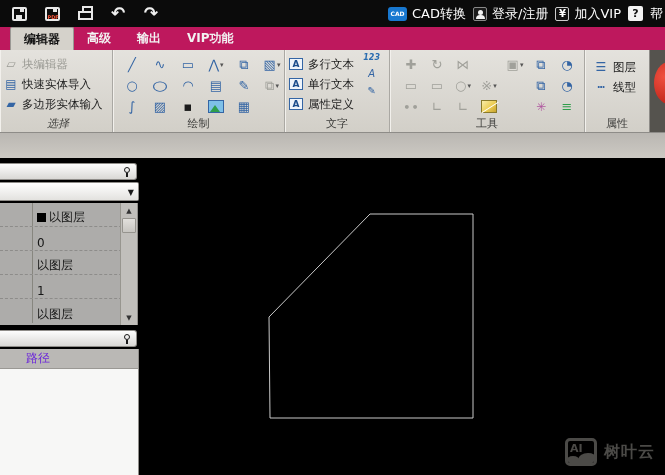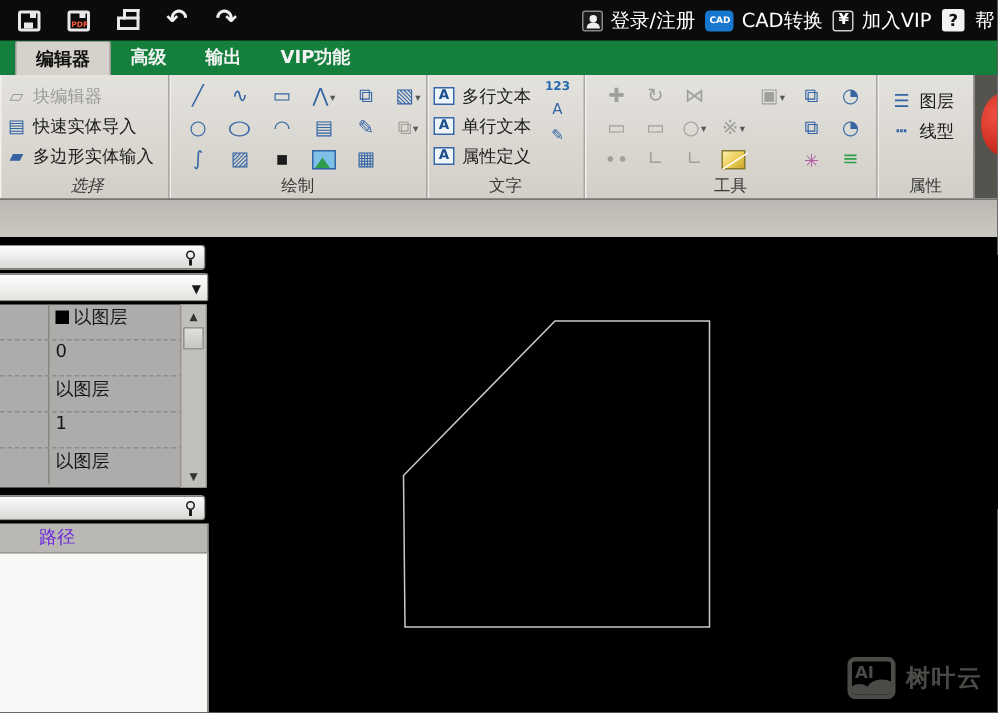--- a/index.html
+++ b/index.html
@@ -21,21 +21,21 @@
   .tb-right { position:absolute; right:0; top:0; height:27px; display:flex; align-items:center; gap:7px; padding-right:2px; color:#fff; font-size:13px; white-space:nowrap; }
   .tb-item { display:flex; align-items:center; gap:5px; cursor:default; }
   .cad-badge { width:19px; height:14px; background:#1878d0; border-radius:3px; color:#fff; font-size:6px; font-weight:bold; display:flex; align-items:center; justify-content:center; }
   .person { width:14px; height:14px; background:#1a1a1a; border:1px solid #888; border-radius:2px; position:relative; }
   .person::before { content:""; position:absolute; top:2px; left:4px; width:5px; height:5px; border-radius:50%; background:#f0f0f0; }
   .person::after { content:""; position:absolute; bottom:1px; left:2px; width:9px; height:4px; border-radius:4px 4px 0 0; background:#f0f0f0; }
   .yenbox { width:14px; height:14px; border:1px solid #ccc; border-radius:2px; background:#111; color:#fff; font-size:10px; font-weight:bold; display:flex; align-items:center; justify-content:center; }
   .helpbox { width:15px; height:15px; border-radius:2px; background:#f2f2f2; color:#111; font-size:11px; font-weight:bold; display:flex; align-items:center; justify-content:center; }
 
   
-  .tabrow { position:absolute; left:0; top:27px; width:665px; height:23px; background:#15803d; display:flex; align-items:stretch; padding-left:10px; }
+  .tabrow { position:absolute; left:0; top:27px; width:665px; height:23px; background:#be185d; display:flex; align-items:stretch; padding-left:10px; }
   .tab { color:#f2f2f2; font-size:12px; font-weight:bold; padding:0 13px; display:flex; align-items:center; cursor:default; }
   .tab.active { background:#d5d2cb; color:#111; border:1px solid #9a9893; border-bottom:none; border-radius:2px 2px 0 0; }
 
   
   .ribbon { position:absolute; left:0; top:50px; width:665px; height:82px; background:linear-gradient(#e4e2dd,#d2cfc8); overflow:hidden; }
   .grp { position:absolute; top:0; height:82px; border-right:1px solid #aaa8a3; box-shadow:1px 0 0 #f2f0ec inset; }
   .grp-label { position:absolute; bottom:1px; left:0; right:0; text-align:center; font-size:11px; color:#3a3a38; }
   .sel-items { padding:4px 0 0 2px; }
   .sel-item { display:flex; align-items:center; gap:4px; height:20px; font-size:11.5px; color:#1c1c1c; padding-left:2px; cursor:default; }
   .sel-item.disabled { color:#9b9b95; }
@@ -51,21 +51,21 @@
   .cell.green { color:#2f9e4c; }
   .wide { transform:scaleX(1.4); display:inline-block; }
   .imgic { width:16px; height:13px; background:#7ec0e8; border:1px solid #3465a4; position:relative; }
   .imgic::after { content:""; position:absolute; bottom:0; left:1px; border-left:5px solid transparent; border-right:5px solid transparent; border-bottom:7px solid #2f9e4c; }
   .chamfer { width:16px; height:13px; background:linear-gradient(135deg,#f9edaa 0%,#eccd55 55%,#c9a42e 100%); border:1px solid #8a7a2a; position:relative; }
   .chamfer::after { content:""; position:absolute; left:-2px; top:6px; width:20px; height:1px; background:#fff; transform:rotate(-33deg); }
   .txt-rows { padding:4px 0 0 4px; }
   .txt-item { display:flex; align-items:center; gap:5px; height:20px; font-size:11.5px; color:#1c1c1c; cursor:default; }
   .abox { width:14px; height:12px; border:1px solid #3465a4; background:#eef4fb; color:#1c4d8c; font-size:9px; font-weight:bold; display:flex; align-items:center; justify-content:center; }
   .txt-side { position:absolute; right:9px; top:4px; display:flex; flex-direction:column; gap:7px; align-items:center; }
-  .mini { font-size:10px; color:#3465a4; cursor:default; line-height:1; }
+  .mini { font-size:10px; color:#3465a4; cursor:default; line-height:1;font-style:italic; }
   .mini.num { font-size:8px; font-weight:bold; letter-spacing:0; color:#2a6cb0; }
   .prop-rows { padding:7px 0 0 9px; }
   .prop-item { display:flex; align-items:center; gap:5px; height:20px; font-size:11.5px; color:#1c1c1c; cursor:default; }
   .sliver { position:absolute; left:649px; top:0; width:16px; height:82px; background:#55534e; border-left:1px solid #8e8c88; overflow:hidden; }
   .redbtn { position:absolute; left:4px; top:12px; width:30px; height:42px; border-radius:50%; background:radial-gradient(circle at 35% 35%, #f05040, #b81d12); }
 
   
   .strip { position:absolute; left:0; top:132px; width:665px; height:26px; background:linear-gradient(#bab7b2,#ccc9c3); border-top:1px solid #8e8c88; }
 
   
@@ -73,21 +73,21 @@
   .canvas-svg { position:absolute; left:141px; top:0; }
 
   
   .bar { position:absolute; left:0; height:17px; background:linear-gradient(#fdfdfd,#d9d8d5); border:1px solid #8f8d89; border-left:none; border-radius:0 3px 3px 0; }
   .pin { position:absolute; right:5px; top:3px; width:8px; height:10px; cursor:default; }
   .pin::before { content:""; position:absolute; top:0; left:1px; width:4px; height:4px; border:1.5px solid #1a1a1a; border-radius:50%; }
   .pin::after { content:""; position:absolute; top:6px; left:3px; width:1.5px; height:4px; background:#1a1a1a; }
   .combo { position:absolute; left:0; top:24px; width:139px; height:19px; background:linear-gradient(#ffffff,#e3e2df); border:1px solid #8f8d89; border-left:none; border-radius:0 2px 2px 0; }
   .combo .chev { position:absolute; right:4px; top:6px; font-size:8px; color:#1a1a1a; line-height:1; }
   .ptable { position:absolute; left:0; top:45px; width:138px; height:122px; background:#adacaa; border-right:1px solid #8f8d89; }
-  .prow { position:relative; height:24px; border-bottom:1px dashed #8d8c8a; display:flex; align-items:flex-start; }
+  .prow { position:relative; height:24px; border-bottom:1px dashed #8d8c8a; display:flex; align-items:flex-end; }
   .prow .lcell { width:33px; align-self:stretch; border-right:1px solid #87867f; }
   .prow .vcell { flex:1; padding-left:4px; font-size:12px; color:#161616; display:flex; align-items:center; gap:3px; }
   .swatch { width:9px; height:9px; background:#000; display:inline-block; }
   .vscroll { position:absolute; right:0; top:0; width:17px; height:122px; background:#c1bfbb; border-left:1px solid #98968f; }
   .sbtn { position:absolute; left:0; width:16px; height:13px; font-size:7px; color:#333; display:flex; align-items:center; justify-content:center; cursor:default; }
   .sbtn.up { top:1px; } .sbtn.down { bottom:1px; }
   .sthumb { position:absolute; left:1px; top:15px; width:14px; height:15px; background:linear-gradient(#e2e0dc,#c7c5c0); border:1px solid #96948e; border-radius:1px; cursor:default; }
   .pathhdr { position:absolute; left:0; top:191px; width:139px; height:20px; background:#bab8b5; border-right:1px solid #8f8d89; border-bottom:1px solid #9a9894; font-size:12px; color:#6d28d9; display:flex; align-items:center; padding-left:26px; }
   .pathbody { position:absolute; left:0; top:211px; width:139px; height:106px; background:#f7f7f6; border-right:1px solid #8f8d89; }
 
@@ -117,26 +117,26 @@
         </div>
       <div class="tb-btn">
           <span class="arrow-glyph">↶</span>
         </div>
       <div class="tb-btn">
           <span class="arrow-glyph">↷</span>
         </div>
     </div>
     <div class="tb-right">
       <div class="tb-item">
+        <span class="cad-badge">CAD</span>
+        <span>CAD转换</span>
+      </div>
+      <div class="tb-item">
         <span class="person"></span>
         <span>登录/注册</span>
-      </div>
-      <div class="tb-item">
-        <span class="cad-badge">CAD</span>
-        <span>CAD转换</span>
       </div>
       <div class="tb-item">
         <span class="yenbox">¥</span>
         <span>加入VIP</span>
       </div>
       <div class="tb-item">
         <span class="helpbox">?</span>
       </div>
       <span>帮</span>
     </div>

